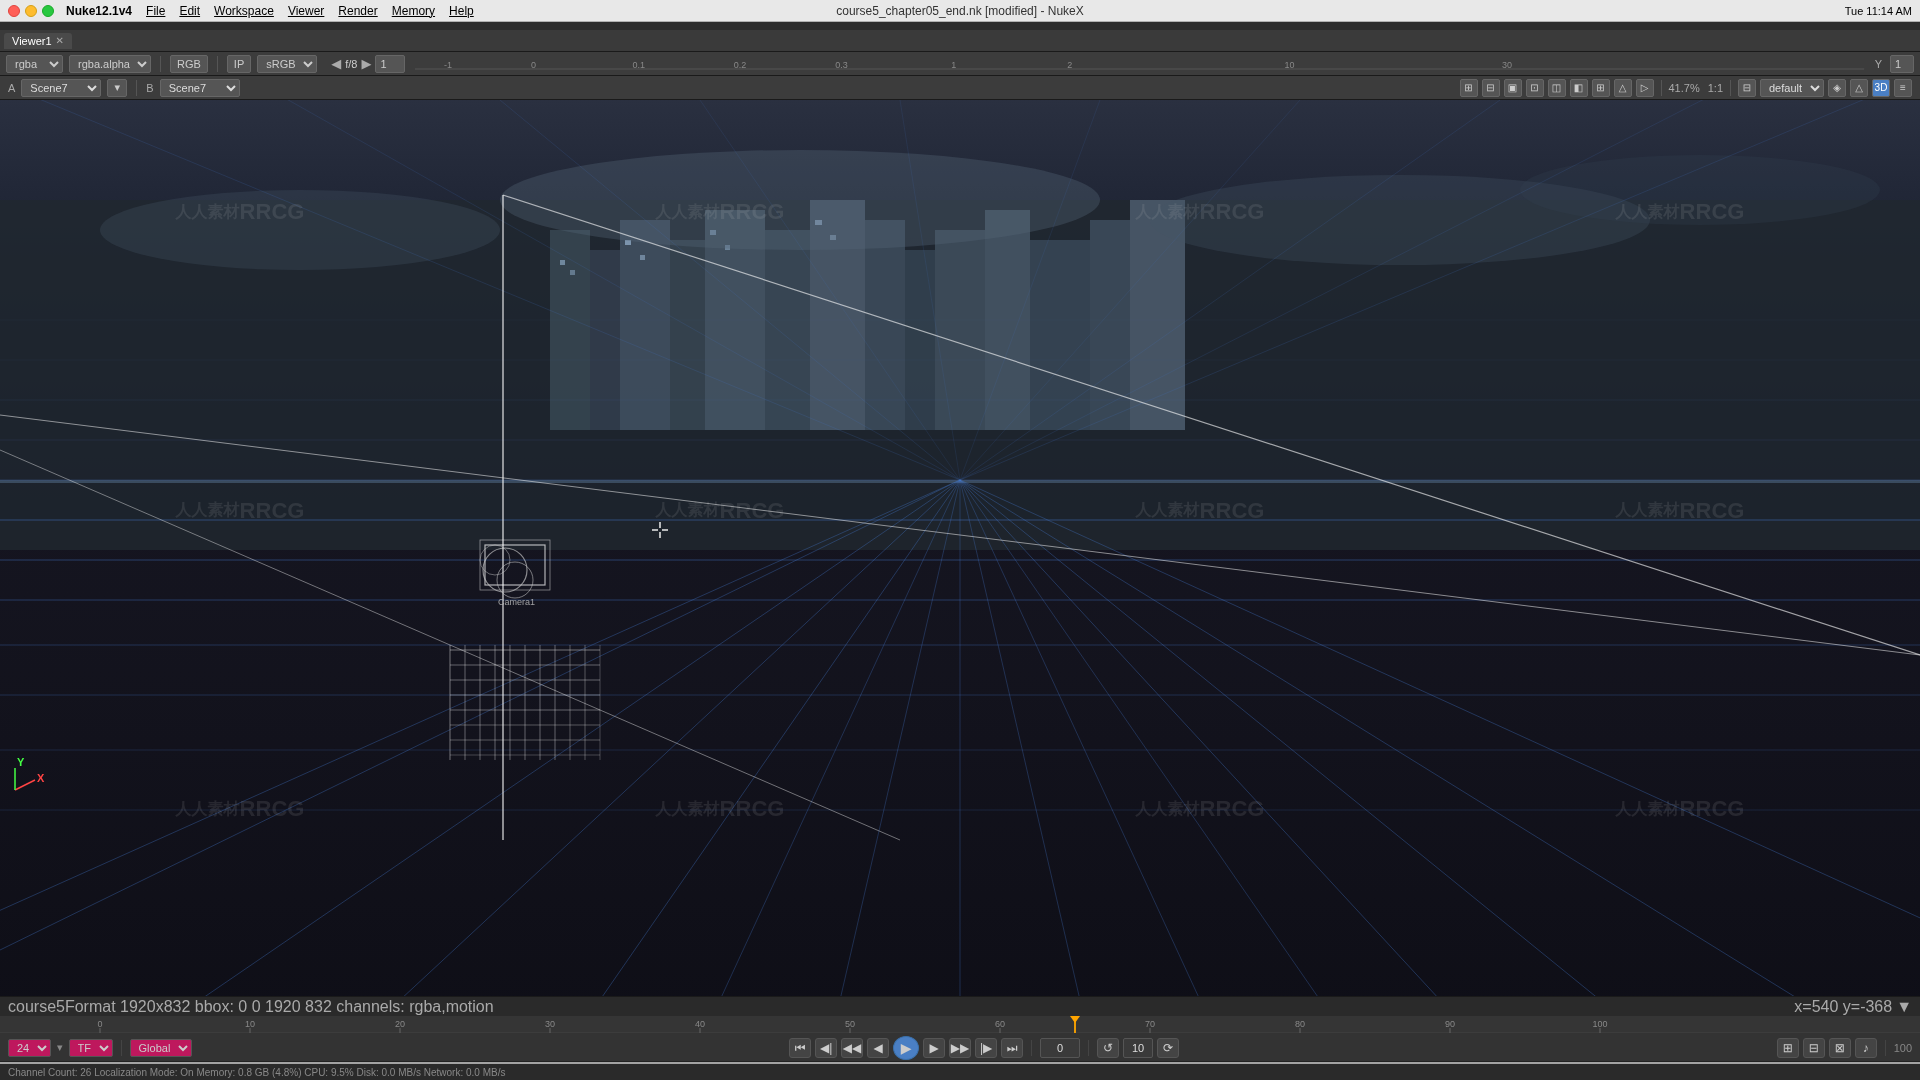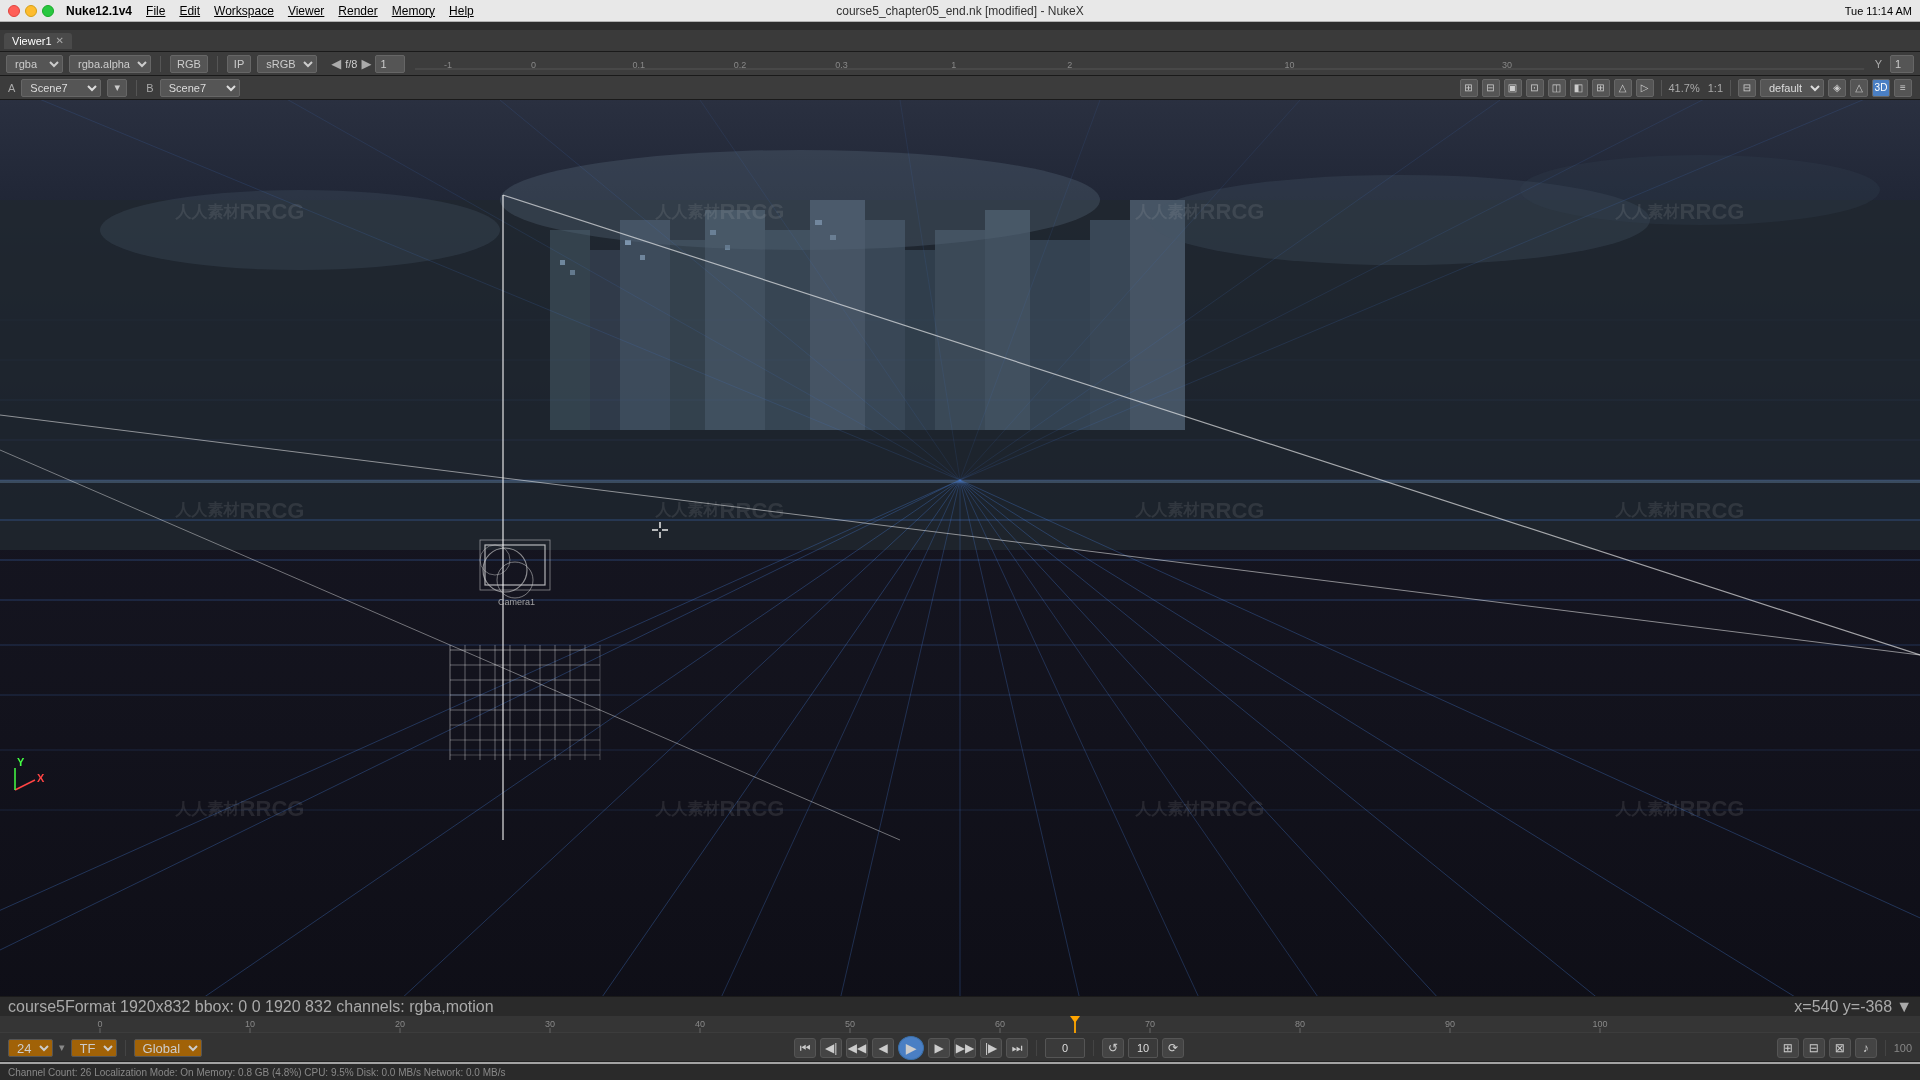--- a/index.html
+++ b/index.html
@@ -233,25 +233,25 @@
     .frame-input {
       background: #3a3a3a;
       color: #ddd;
       border: 1px solid #555;
       width: 40px; height: 20px;
       font-size: 11px;
       text-align: center;
       border-radius: 2px;
     }
     .fps-select {
-      background: #a16207;
+      background: #be185d;
       color: #ccc;
       border: 1px solid #555;
       height: 18px;
-      font-size: 13px;
+      font-size: 11px;
       padding: 0 4px;
       border-radius: 2px;
     }
 
     
     #status-bar {
       height: 18px;
       background: #2a2a2a;
       border-top: 2px solid #a3a3a3;
       display: flex;

